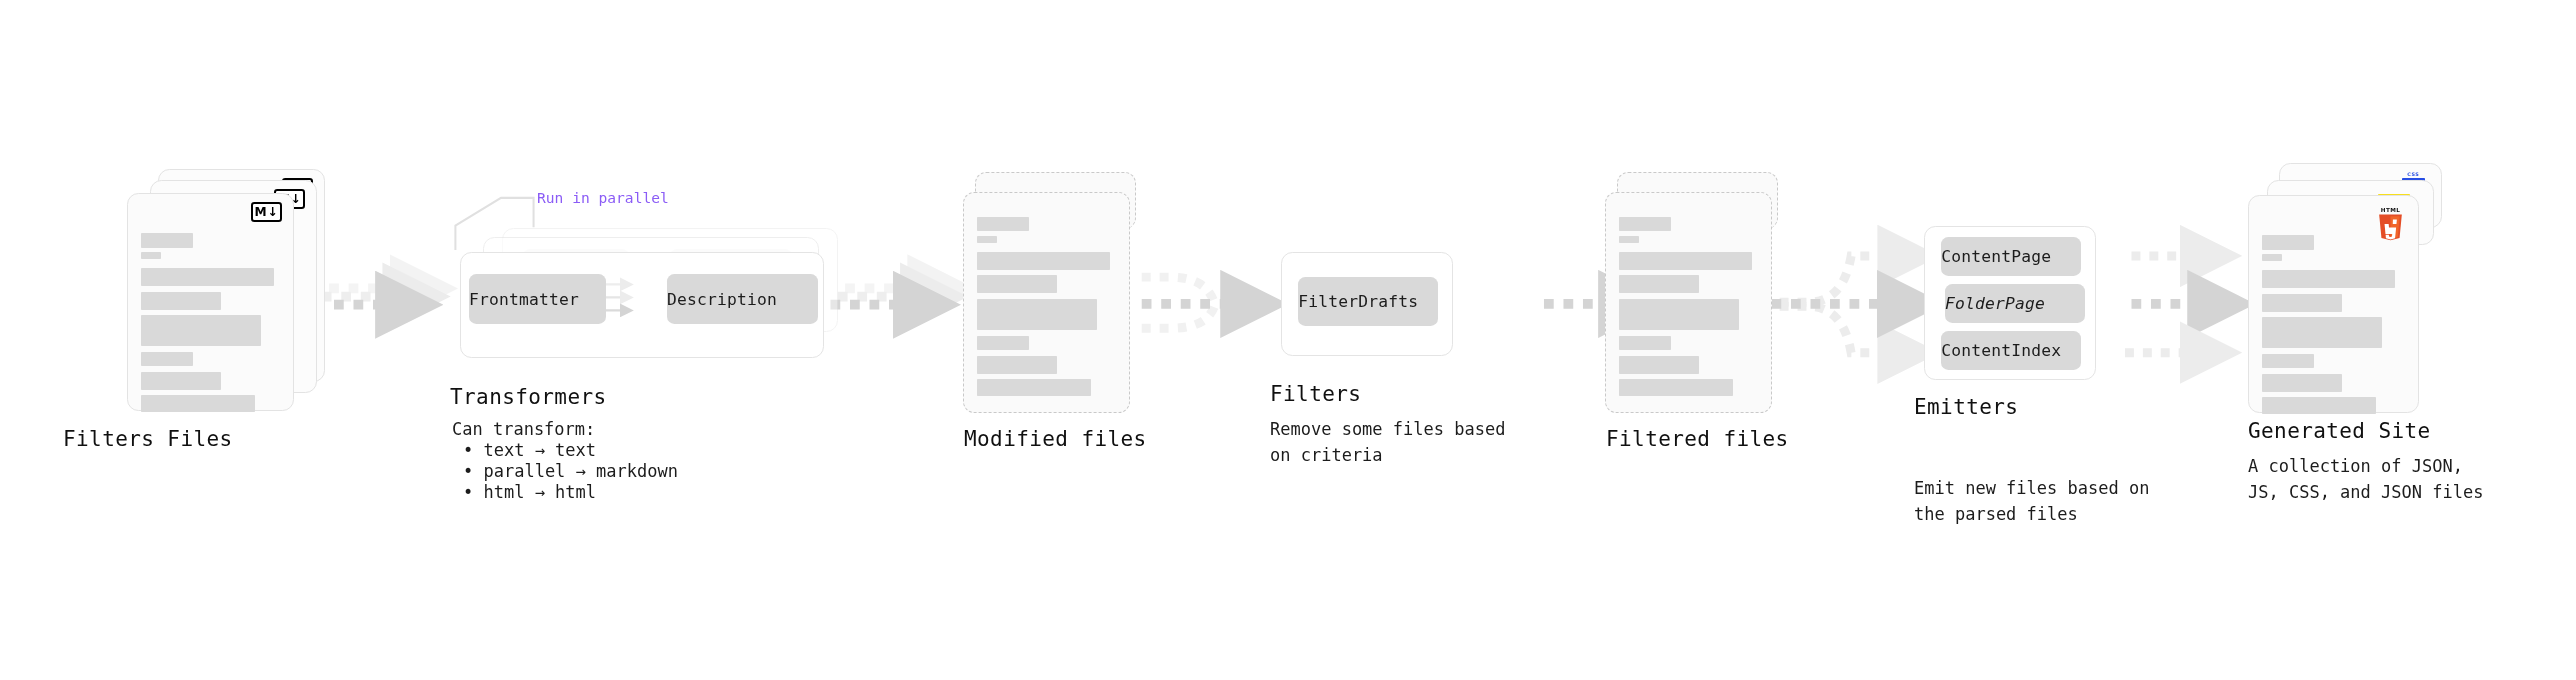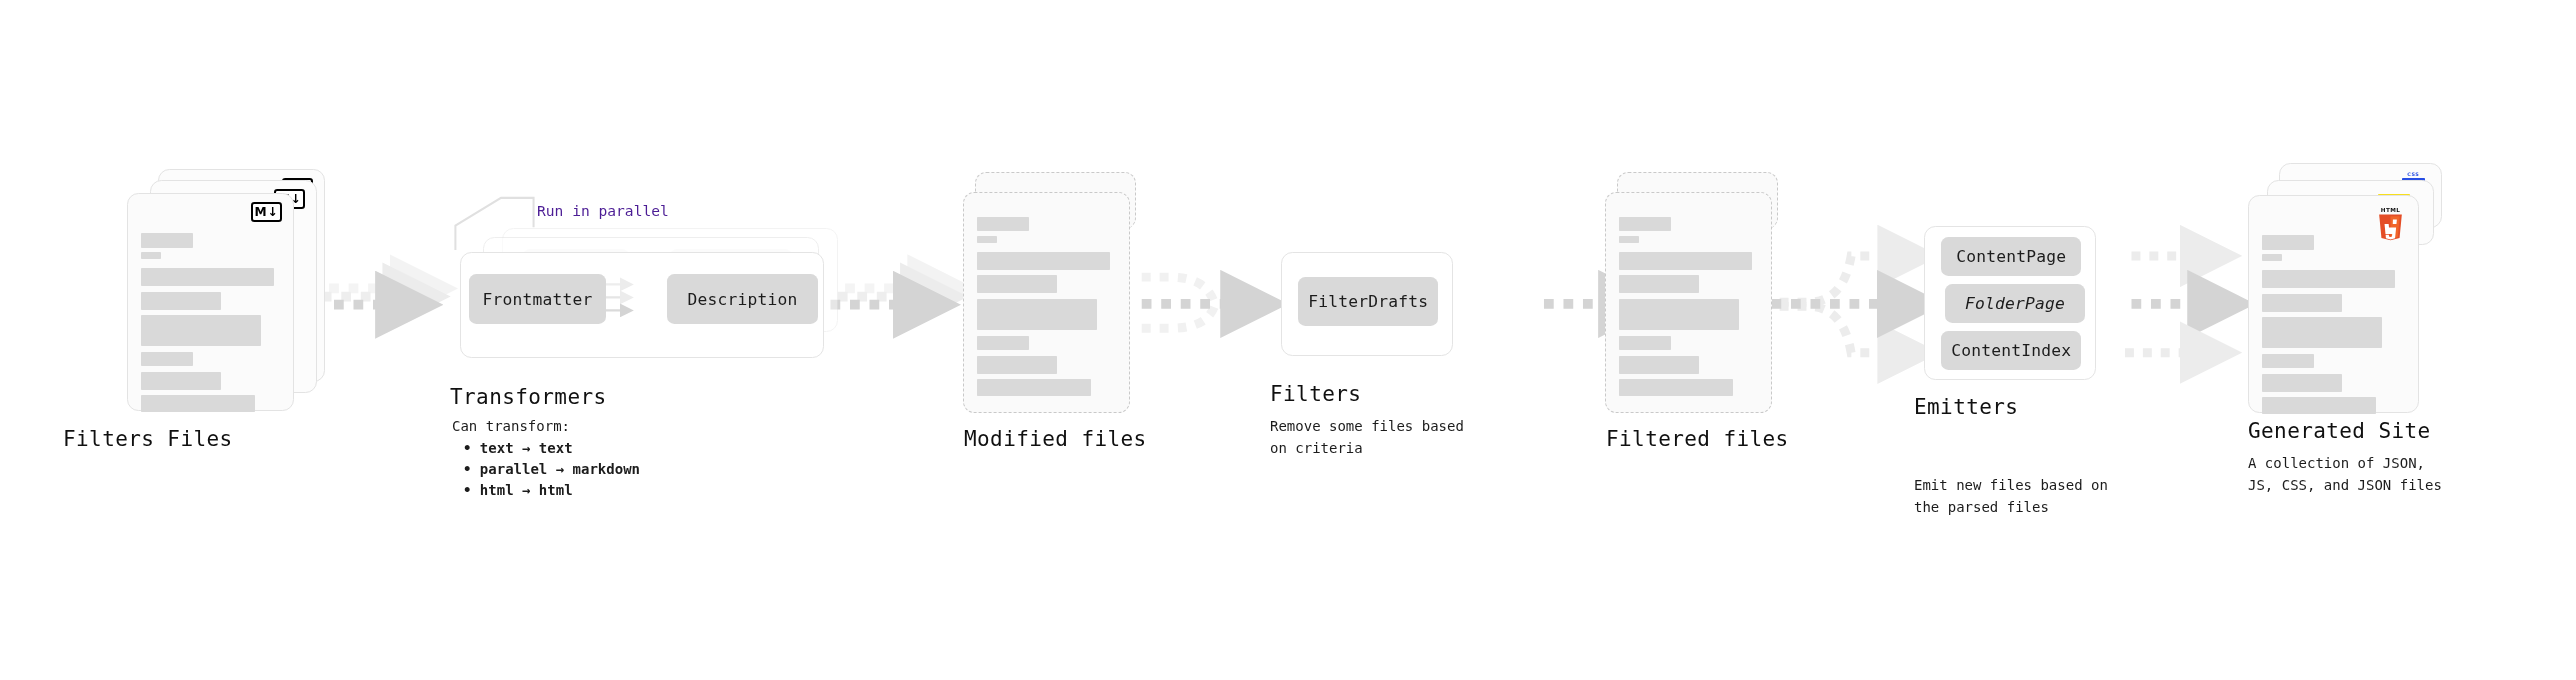--- a/index.html
+++ b/index.html
@@ -83,51 +83,50 @@
     border-radius: 11.4px;
     background: #ffffff;
     box-sizing: border-box;
   }
   .chip {
     position: absolute;
     background: #d9d9d9;
     border-radius: 7.3px;
     display: flex;
     align-items: center;
-    justify-content: center;
+    justify-content: flex-start;
     color: #1c1c1c;
     font-size: 16.3px;
     letter-spacing: 0.2px;
     white-space: nowrap;
     box-sizing: border-box;
   }
 
   
   .title {
     position: absolute;
     font-size: 21px;
     color: #101010;
     white-space: nowrap;
     letter-spacing: 0.4px;
   }
   .sub {
     position: absolute;
-    font-size: 14px;
+    font-size: 17px;
     line-height: 1.55;
     color: #1c1c1c;
     white-space: pre;
   }
-  .sub.list { line-height: 1.62; font-weight: bold; }
+  .sub.list { line-height: 1.62; }
 
   .parallel-lbl {
     position: absolute;
     font-size: 14.6px;
-    color: #4c1d95;
+    color: #8b5cf6;
     white-space: nowrap;
-    margin-top: 13px;
   }
 
   svg { display: block; overflow: visible; }
   .arrow-layer { position: absolute; left: 0; top: 0; }
 </style>
 </head>
 <body>
 
 <div id="stage">
 

